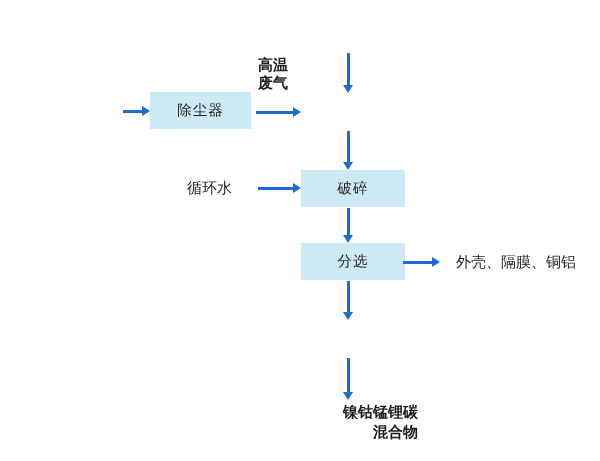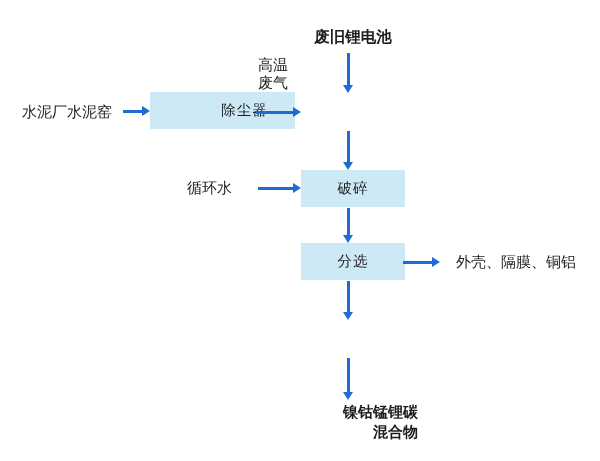--- a/index.html
+++ b/index.html
@@ -52,51 +52,49 @@
   }
   .arrow-h::after {
     content: ""; position: absolute; right: 0; top: 0;
     width: 0; height: 0;
     border-top: 5.5px solid transparent;
     border-bottom: 5.5px solid transparent;
     border-left: 8px solid var(--arrow, #1e6bd3);
   }
 
   
-  #box-dust    { left: 150px; top:  92px; width: 101px; height: 37px; padding-left: 44px; }
+  #box-dust    { left: 150px; top:  92px; width: 101px; height: 37px; }
   #box-preheat { left: 301px; top:  93px; width: 104px; height: 37px; }
   #box-crush   { left: 301px; top: 170px; width: 104px; height: 37px; }
   #box-sort    { left: 301px; top: 243px; width: 104px; height: 37px; }
   #box-store   { left: 300px; top: 320px; width: 104px; height: 37px; }
 
   #lbl-battery { left: 301px; top:  27px; width: 104px; font-size: 15.5px; }
   #lbl-kiln    { left:  22px; top: 103px; }
-  #lbl-hotgas  { left: 258px; top:  56px; line-height: 18px; white-space: pre-line; }
+  #lbl-hotgas  { left: 258px; top:  56px; line-height: 18px; white-space: pre-line; font-weight: bold; }
   #lbl-water   { left: 187px; top: 179px; font-family: Liberation Mono, monospace; }
   #lbl-output  { left: 456px; top: 253px; }
   #lbl-product { left: 278px; top: 402px; width: 140px; line-height: 20px; text-align: right; }
 
   #arrow-battery-preheat { left: 343px; top:  53px; height: 40px; }
   #arrow-kiln-dust       { left: 123px; top: 106px; width:  27px; }
   #arrow-dust-preheat    { left: 256px; top: 107px; width:  45px; }
   #arrow-preheat-crush   { left: 343px; top: 131px; height: 39px; }
   #arrow-water-crush     { left: 258px; top: 183px; width:  43px; }
   #arrow-crush-sort      { left: 343px; top: 208px; height: 35px; }
   #arrow-sort-output     { left: 403px; top: 257px; width:  37px; }
   #arrow-sort-store      { left: 343px; top: 281px; height: 39px; }
   #arrow-store-product   { left: 343px; top: 358px; height: 42px; }
 </style>
 </head>
 <body>
 
 <div class="canvas">
 
-  <div class="lbl bold center" id="lbl-battery">废旧锂电池</div>
 
-  <div class="lbl" id="lbl-kiln">水泥厂水泥窑</div>
 
   <div class="lbl" id="lbl-hotgas"><span>高温</span><br><span>废气</span></div>
 
   <div class="lbl" id="lbl-water">循环水</div>
 
   <div class="lbl" id="lbl-output">外壳、隔膜、铜铝</div>
 
   <div class="lbl bold center" id="lbl-product"><span>镍钴锰锂碳</span><br><span>混合物</span></div>
 
   <div class="box" id="box-dust">除尘器</div>

